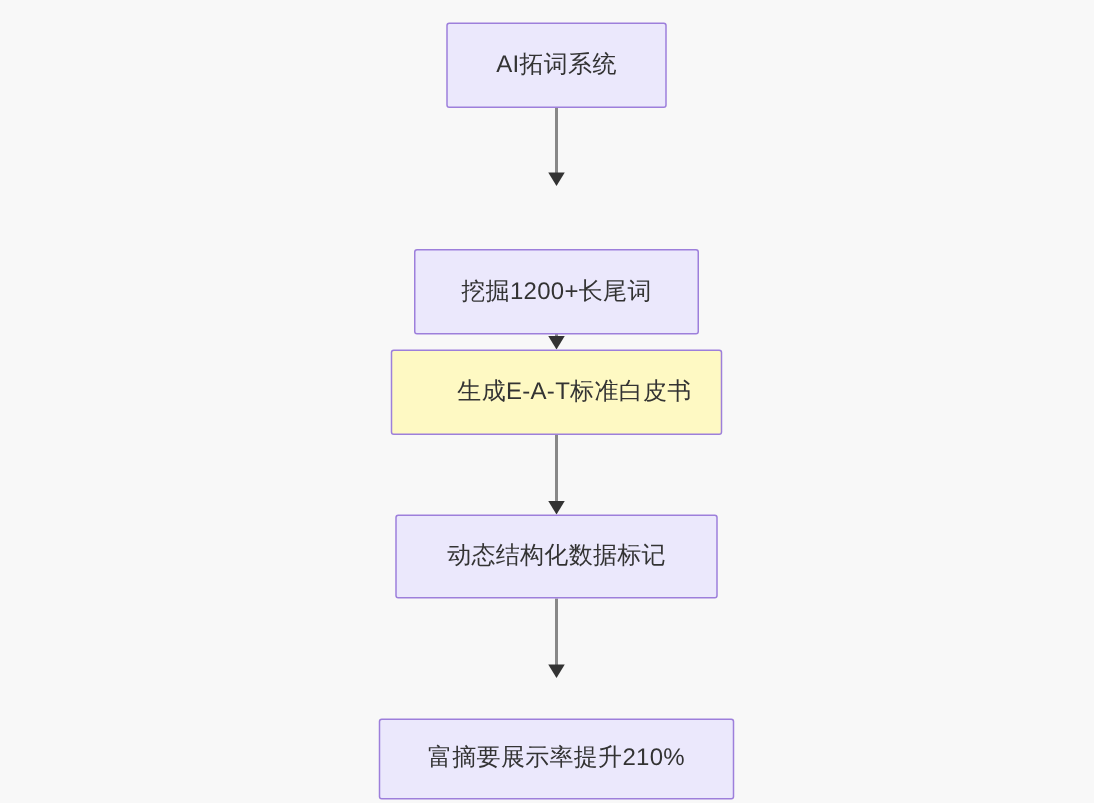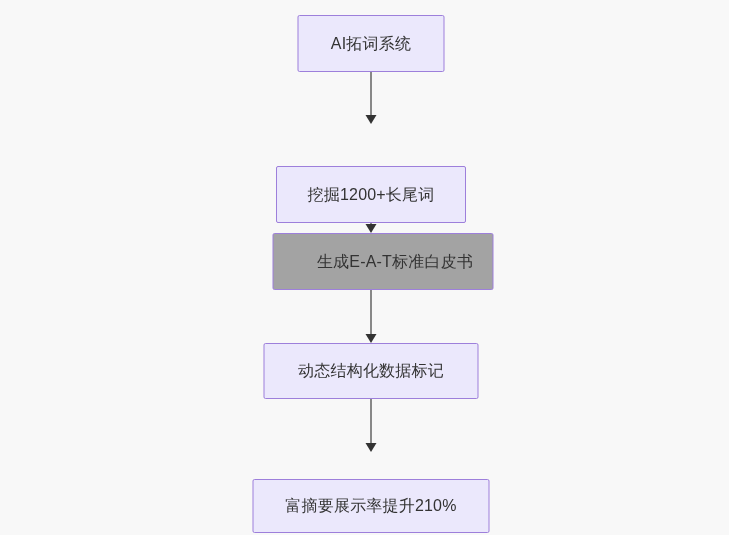--- a/index.html
+++ b/index.html
@@ -75,21 +75,21 @@
         <line x1="7" y1="0" x2="7" y2="46" stroke="#888888" stroke-width="2"></line>
         <path d="M 1.5 44 L 12.5 44 L 7 53 Z" fill="#333333"></path>
       </svg>
     </div>
     <div class="node" style="left: 371px; top: 15px; width: 147px; height: 57px; background: rgb(235, 232, 252); border-color: rgb(157, 127, 219);">
       <span class="node-label" style="color: rgb(51, 51, 51);">AI拓词系统</span>
     </div>
     <div class="node" style="left: 371px; top: 124px; width: 190px; height: 57px; background: rgb(235, 232, 252); border-color: rgb(157, 127, 219); margin-top: 42px;">
       <span class="node-label" style="color: rgb(51, 51, 51);">挖掘1200+长尾词</span>
     </div>
-    <div class="node" style="left: 383px; top: 233px; width: 221px; height: 57px; background: #a3a3a3; border-color: rgb(157, 127, 219); padding-left: 24px;">
+    <div class="node" style="left: 371px; top: 233px; width: 221px; height: 57px; background: #fef9c3; border-color: rgb(157, 127, 219); padding-left: 24px;">
       <span class="node-label" style="color: rgb(51, 51, 51);">生成E-A-T标准白皮书</span>
     </div>
     <div class="node" style="left: 371px; top: 343px; width: 215px; height: 56px; background: rgb(235, 232, 252); border-color: rgb(157, 127, 219);">
       <span class="node-label" style="color: rgb(51, 51, 51);">动态结构化数据标记</span>
     </div>
     <div class="node" style="left: 371px; top: 479px; width: 237px; height: 54px; background: rgb(235, 232, 252); border-color: rgb(157, 127, 219);">
       <span class="node-label" style="color: rgb(51, 51, 51);">富摘要展示率提升210%</span>
     </div>
   </div>
 

